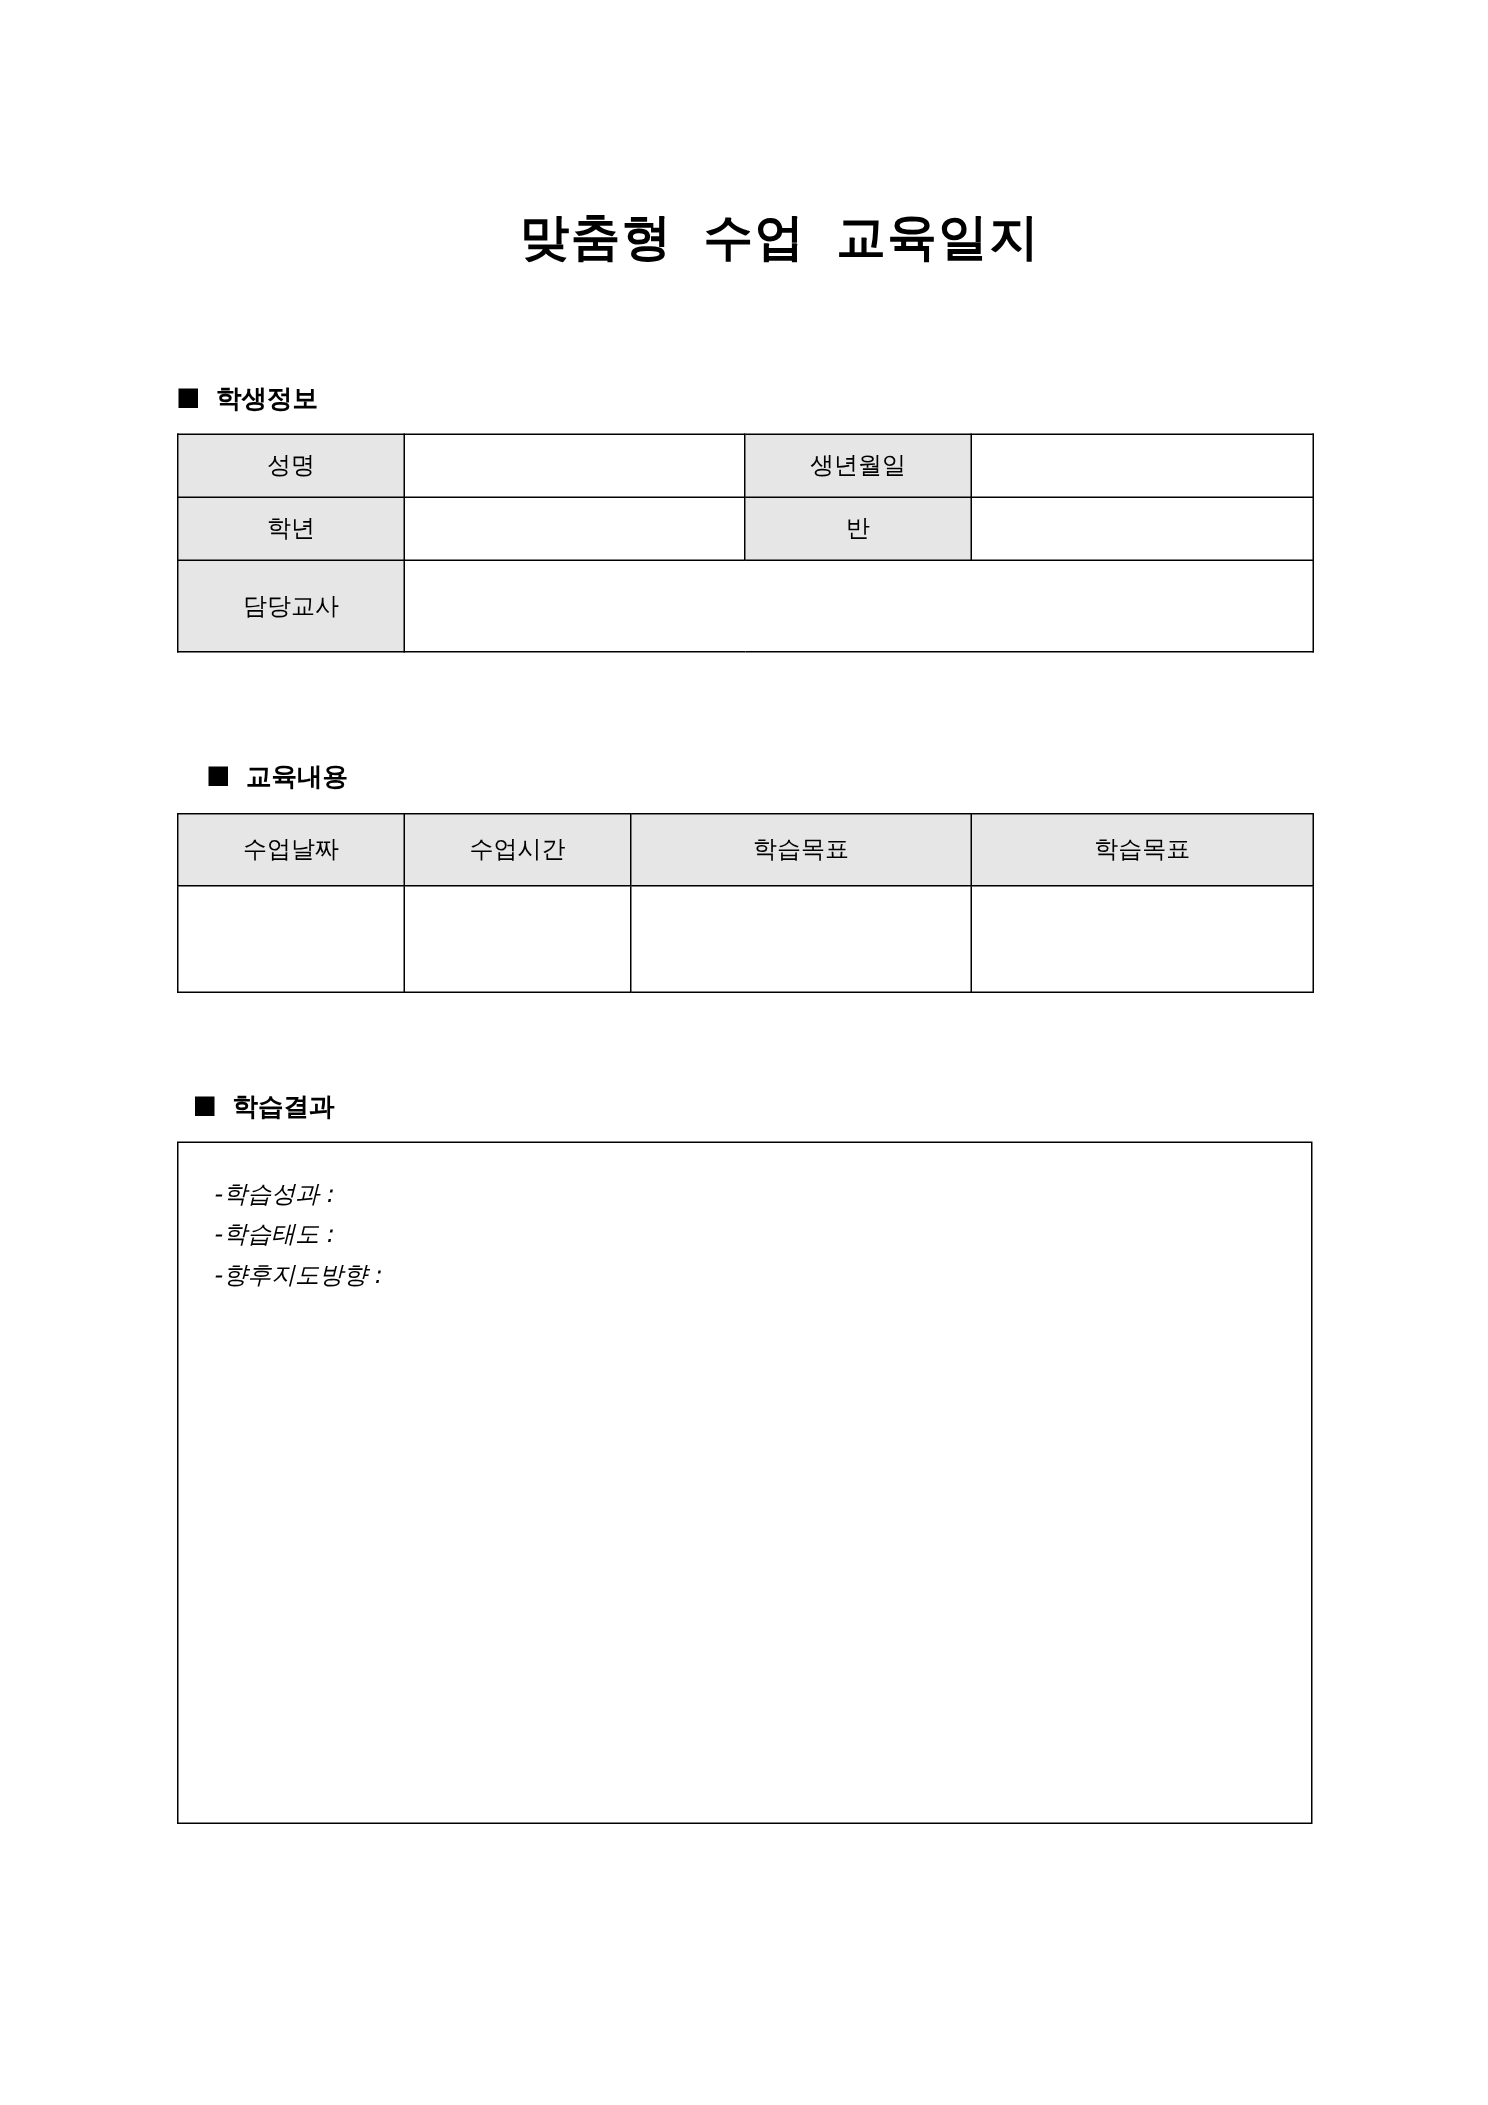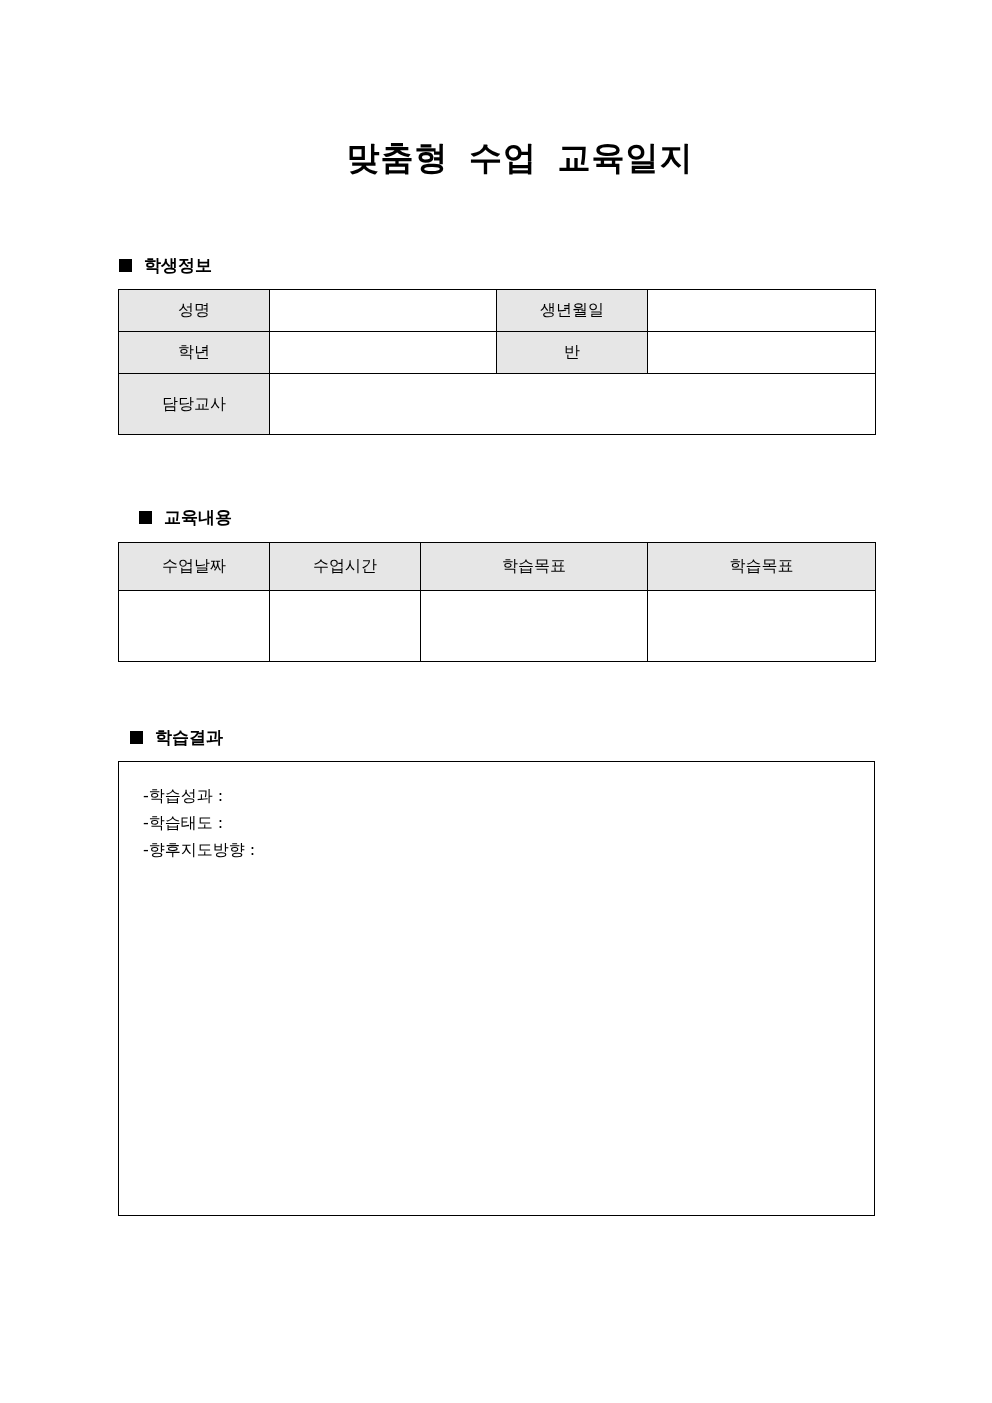--- a/index.html
+++ b/index.html
@@ -25,20 +25,21 @@
       table-layout: fixed;
     }
     table.grid td {
       border: 1.5px solid #000; padding: 0; text-align: center; vertical-align: middle;
       font-size: 16px;
     }
     td.lbl { background: #e6e6e6; }
     .results-box {
       position: absolute; left: 118px; top: 761px; width: 755px; height: 453px;
       border: 1.5px solid #000;
+      font-style: italic;
     }
     .results-lines {
       position: absolute; left: 24px; top: 20px; font-size: 16px; line-height: 27px;
     }
   </style>
 </head>
 <body>
 
 <div class="title">맞춤형 수업 교육일지</div>
 

